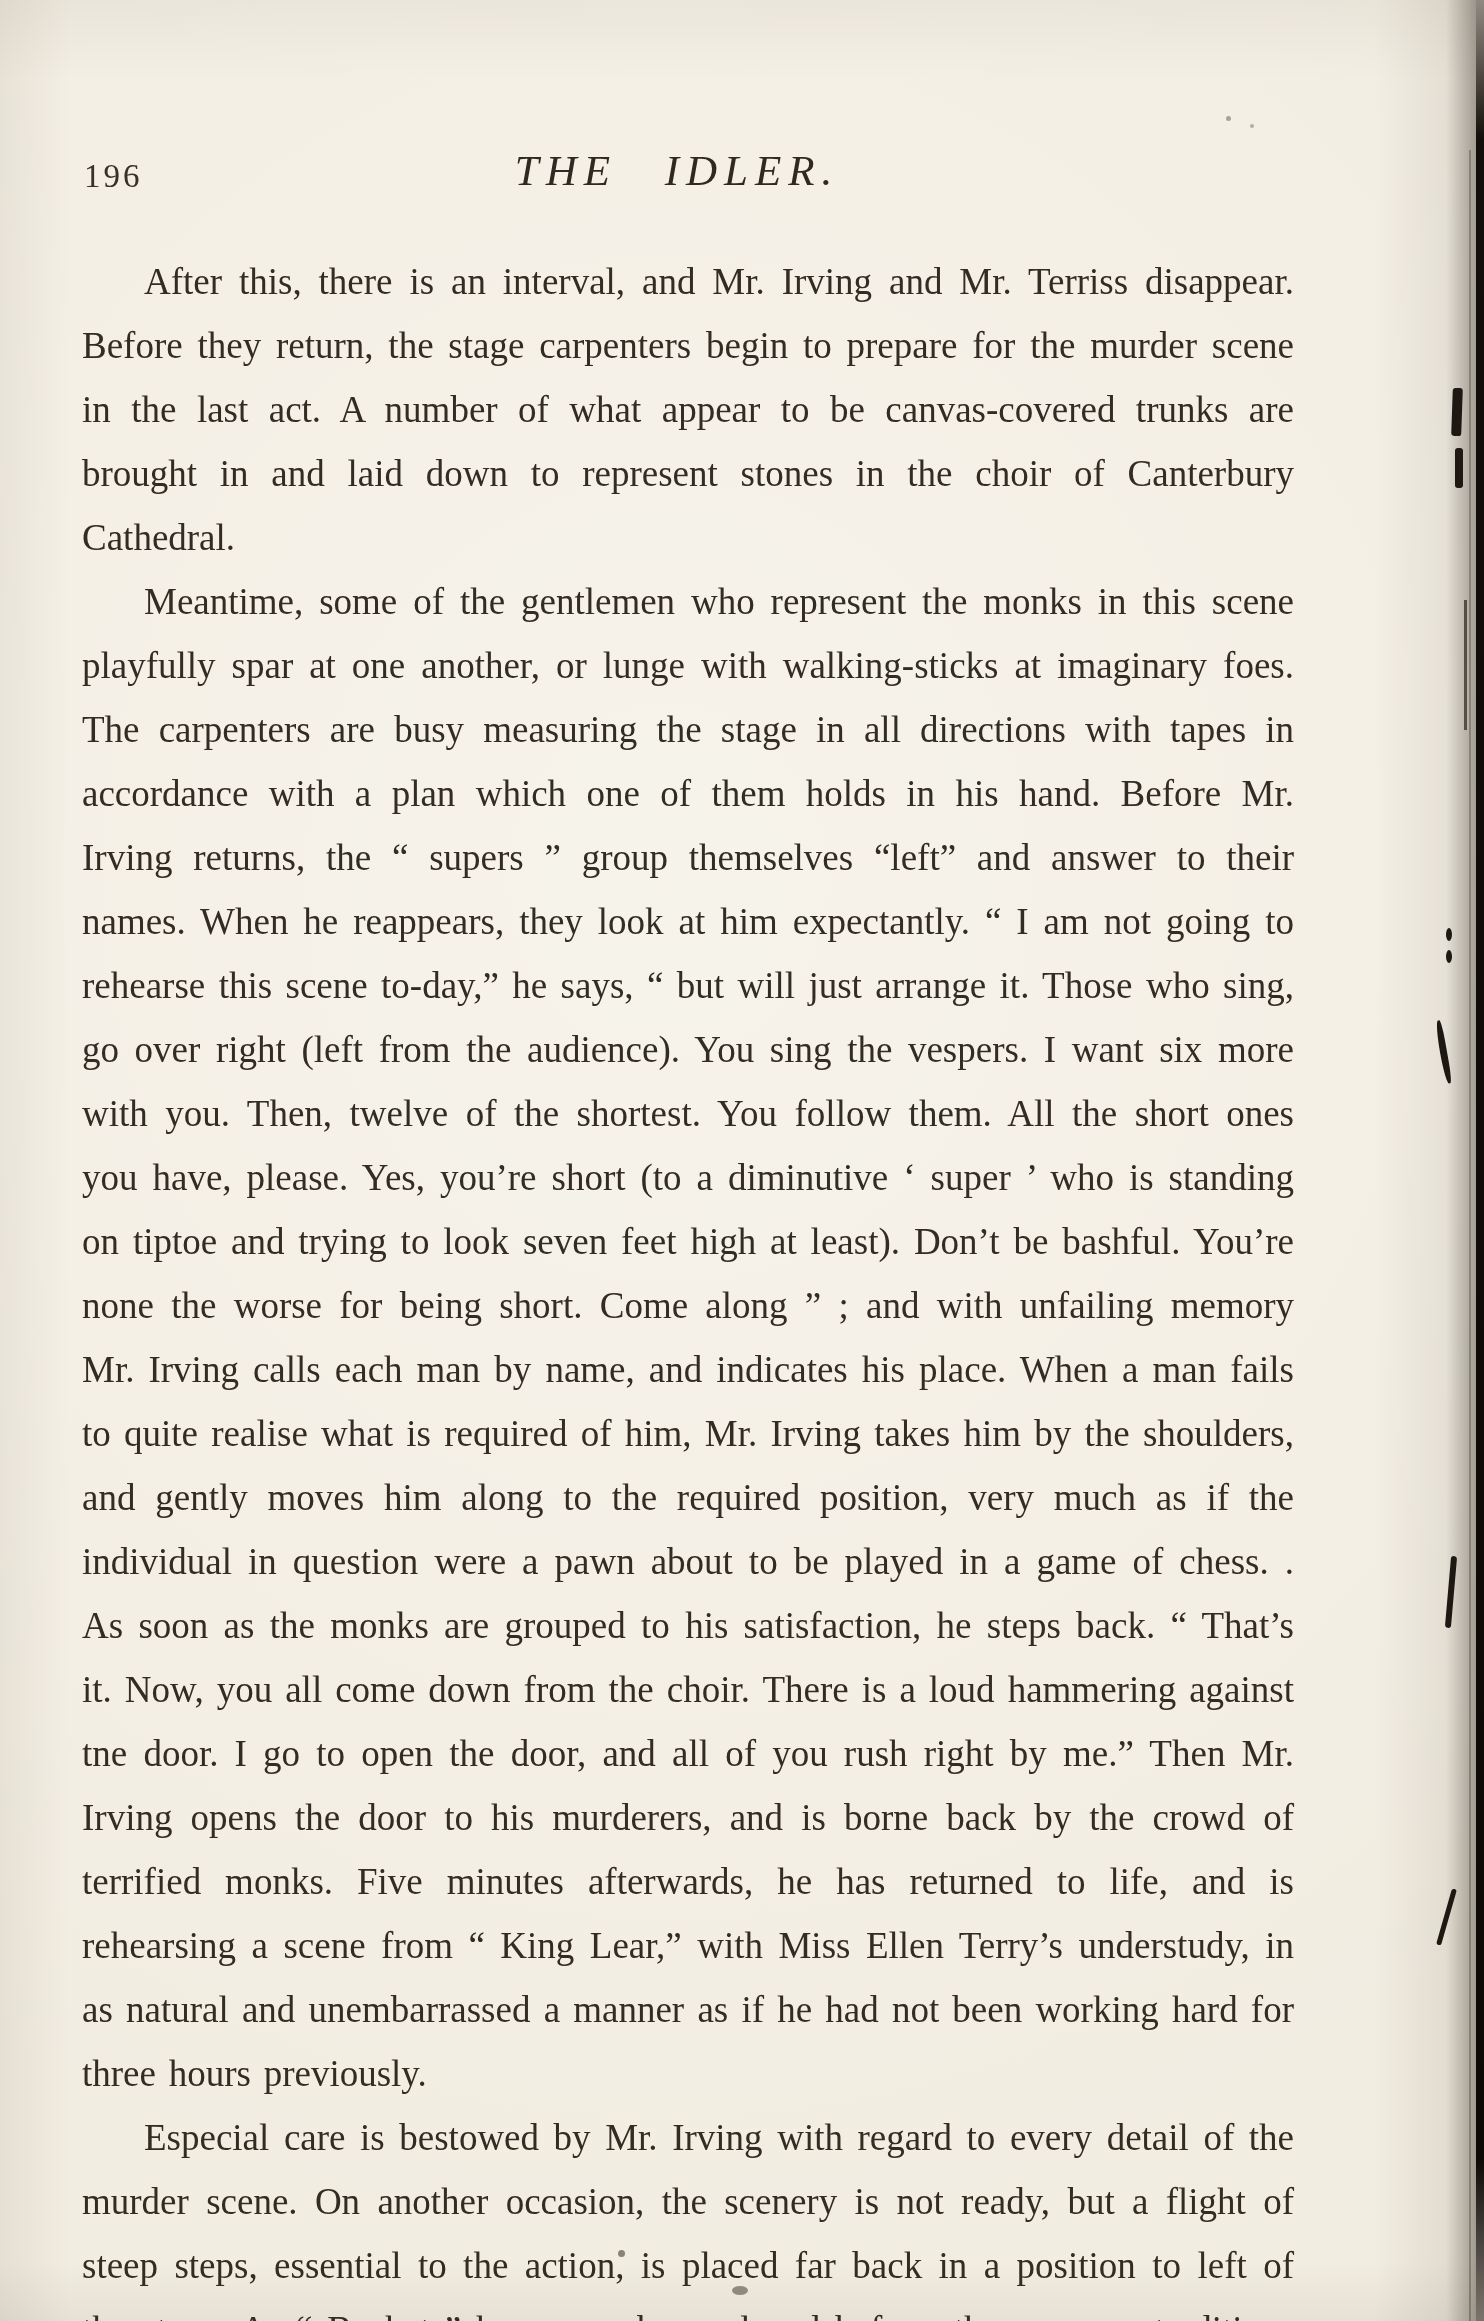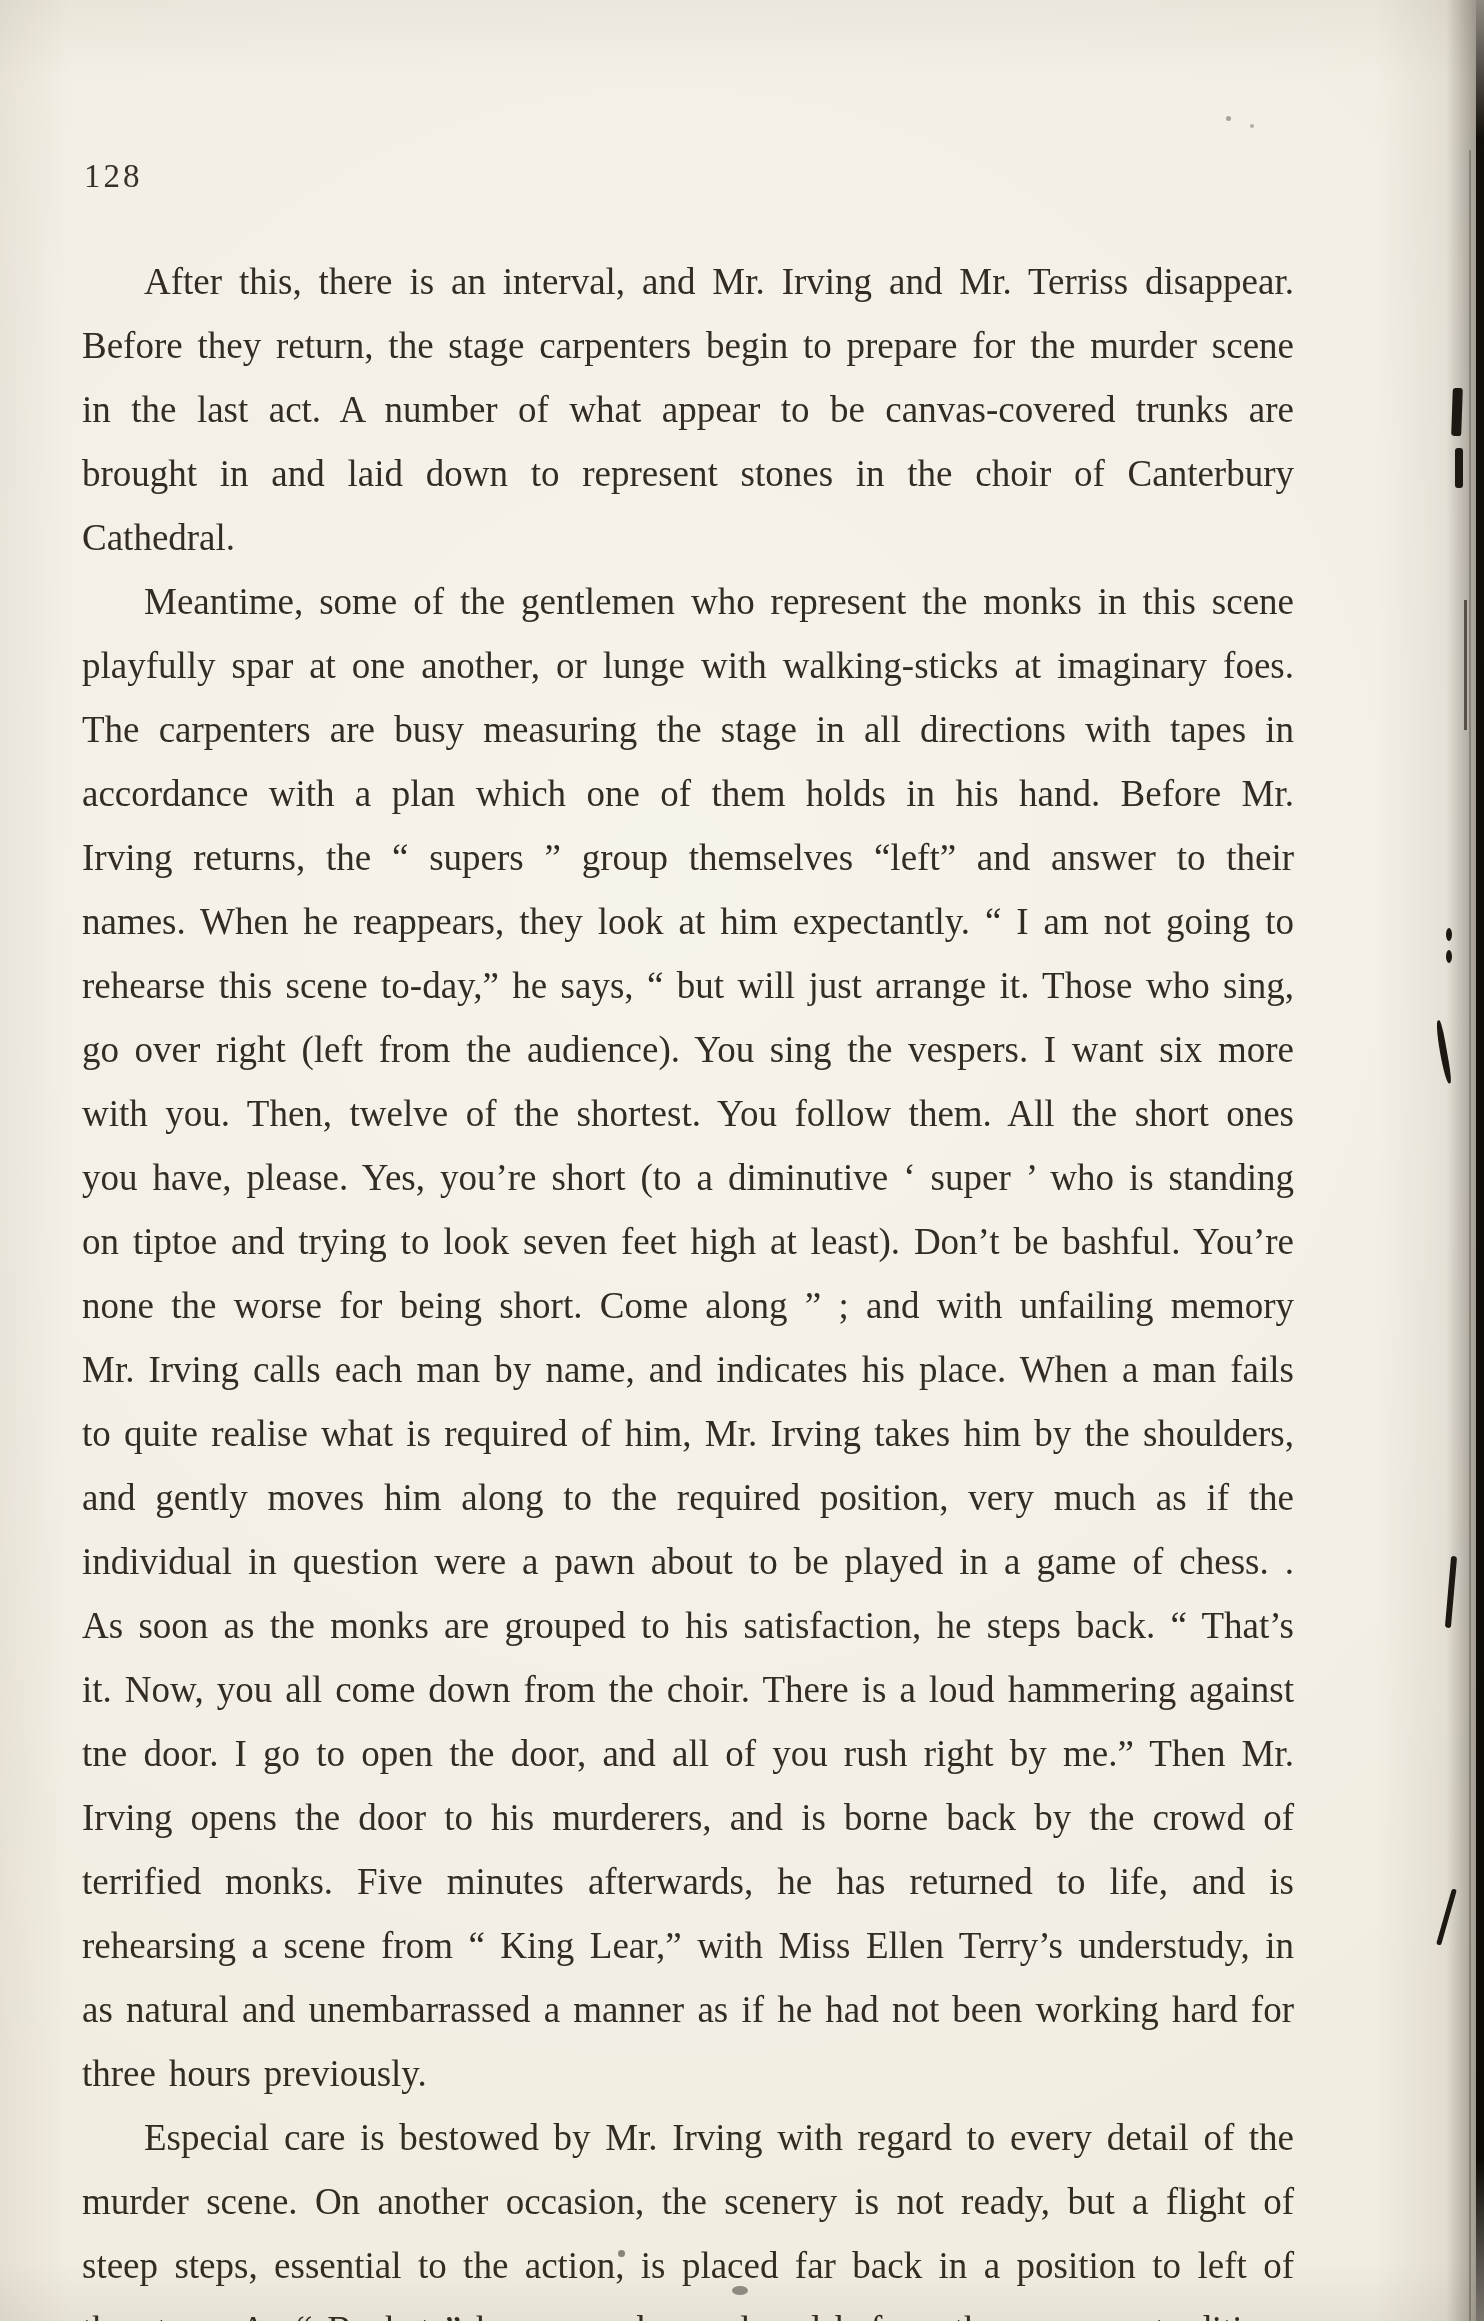--- a/index.html
+++ b/index.html
@@ -104,21 +104,22 @@
   .m10 { left: 618px;  top: 2250px; width: 7px;  height: 7px;   border-radius: 50%; opacity: .5; }
   .m11 { left: 1226px; top: 116px;  width: 5px;  height: 5px;   border-radius: 50%; opacity: .35; }
   .m12 { left: 1250px; top: 124px;  width: 4px;  height: 4px;   border-radius: 50%; opacity: .3; }
 </style>
 </head>
 <body>
 
 <div class="scan">
 
   <header class="page-head">
-    <span class="page-num">128</span>
+    <span class="page-num">196</span>
+    <span class="page-title">THE IDLER.</span>
   </header>
 
   <main class="body-text">
     <p>After this, there is an interval, and Mr. Irving and Mr. Terriss disappear.  Before they return, the stage carpenters begin to prepare for the murder scene in the last act.  A number of what appear to be canvas-covered trunks are brought in and laid down to represent stones in the choir of Canterbury Cathedral.</p>
     <p>Meantime, some of the gentlemen who represent the monks in this scene playfully spar at one another, or lunge with walking-sticks at imaginary foes.  The carpenters are busy measuring the stage in all directions with tapes in accordance with a plan which one of them holds in his hand.  Before Mr. Irving returns, the “ supers ” group themselves “left” and answer to their names.  When he reappears, they look at him expectantly. “ I am not going to rehearse this scene to-day,” he says, “ but will just arrange it.  Those who sing, go over right (left from the audience).  You sing the vespers.  I want six more with you. Then, twelve of the shortest.  You follow them.  All the short ones you have, please.  Yes, you’re short (to a diminutive ‘ super ’ who is standing on tiptoe and trying to look seven feet high at least). Don’t be bashful.  You’re none the worse for being short.  Come along ” ; and with unfailing memory Mr. Irving calls each man by name, and indicates his place.  When a man fails to quite realise what is required of him, Mr. Irving takes him by the shoulders, and gently moves him along to the required position, very much as if the individual in question were a pawn about to be played in a game of chess. .  As soon as the monks are grouped to his satisfaction, he steps back.  “ That’s it.  Now, you all come down from the choir.  There is a loud hammering against tne door.  I go to open the door, and all of you rush right by me.”  Then Mr. Irving opens the door to his murderers, and is borne back by the crowd of terrified monks.  Five minutes afterwards, he has returned to life, and is rehearsing a scene from “ King Lear,” with Miss Ellen Terry’s understudy, in as natural and unembarrassed a manner as if he had not been working hard for three hours previously.</p>
     <p>Especial care is bestowed by Mr. Irving with regard to every detail of the murder scene.  On another occasion, the scenery is not ready, but a flight of steep steps, essential to the action, is placed far back in a position to left of the stage.  As “ Becket ” has never been played before, there are no traditions whatever to guide actors or scenic artists, and each movement, phrase, gesture, and intonation, must be “ created.”  Mr. Irving picks up a huge battle-axe and hatchet, and carefully plans the details of his own</p>
   </main>
 
   <div class="edge-soft"></div>
   <div class="edge-line"></div>

